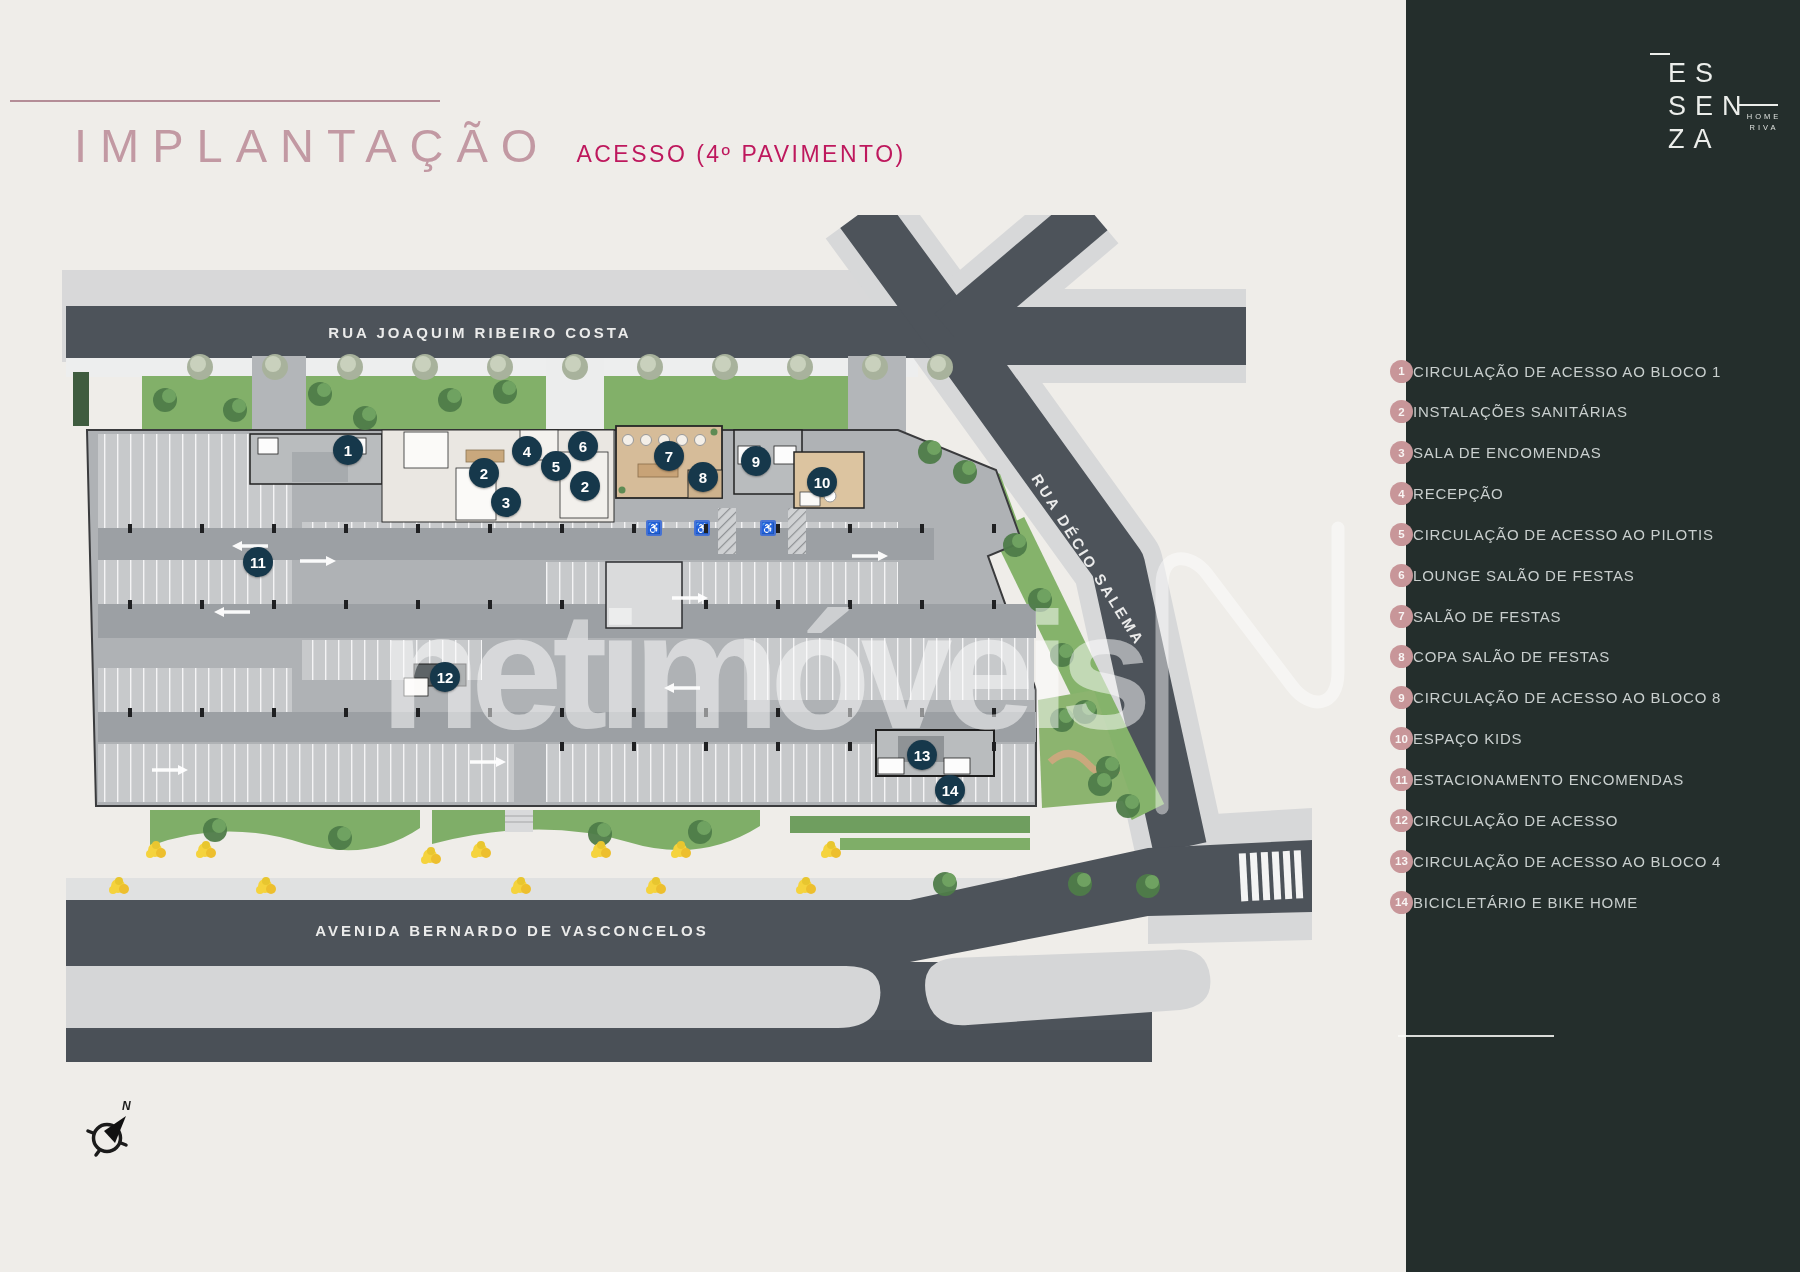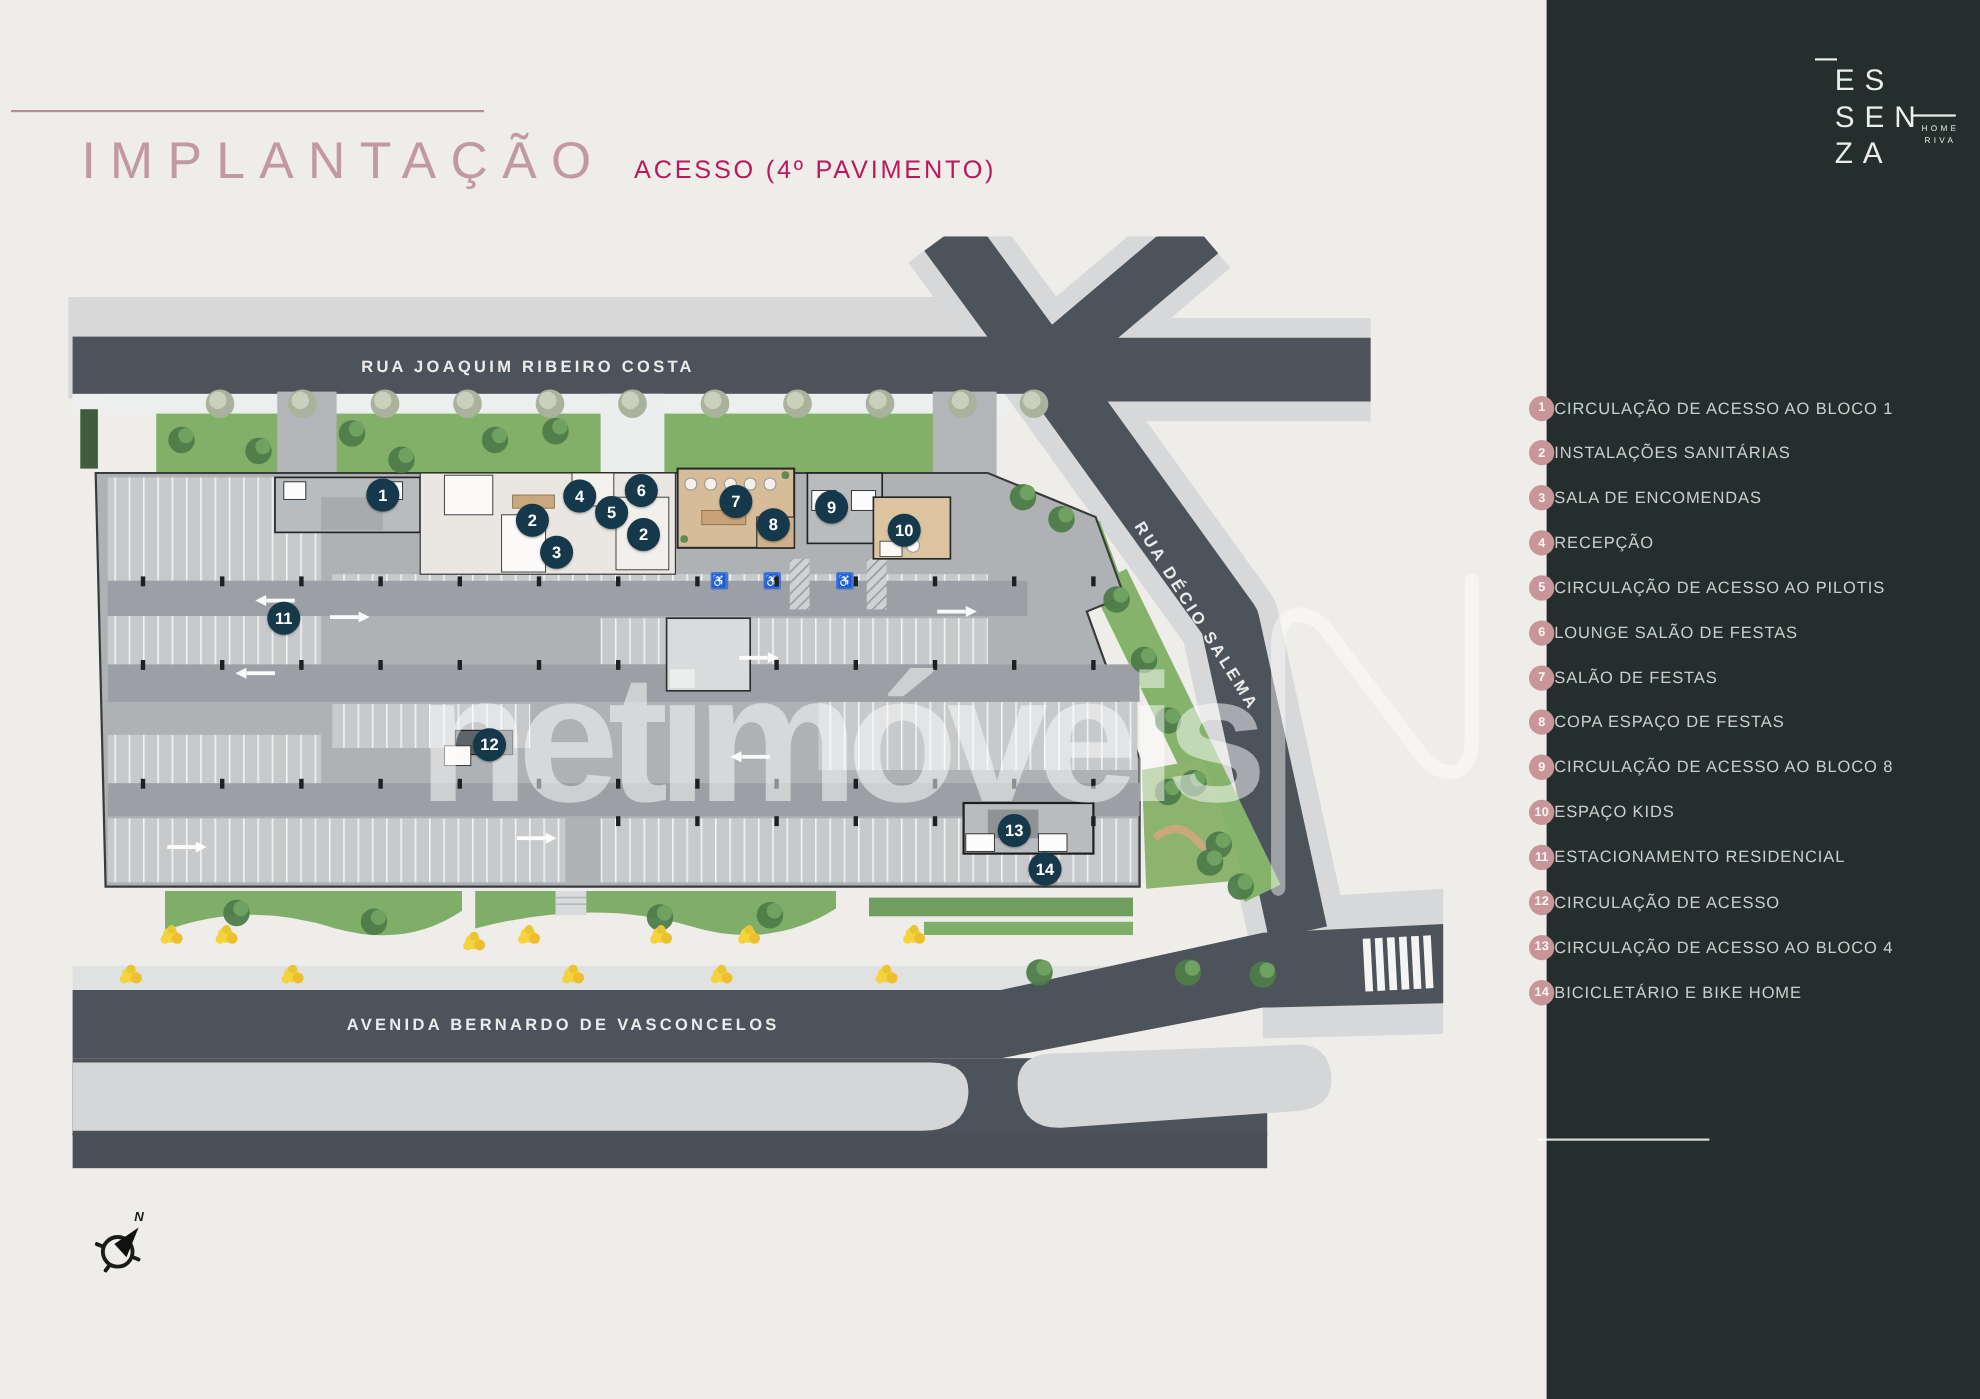--- a/index.html
+++ b/index.html
@@ -481,33 +481,33 @@
       <div class="leg-row" style="top: 563.75px;">
         <span class="leg-badge">6</span>
         <span class="leg-label">LOUNGE SALÃO DE FESTAS</span>
       </div>
       <div class="leg-row" style="top: 604.6px;">
         <span class="leg-badge">7</span>
         <span class="leg-label">SALÃO DE FESTAS</span>
       </div>
       <div class="leg-row" style="top: 645.45px;">
         <span class="leg-badge">8</span>
-        <span class="leg-label">COPA ESPAÇO DE FESTAS</span>
+        <span class="leg-label">COPA SALÃO DE FESTAS</span>
       </div>
       <div class="leg-row" style="top: 686.3px;">
         <span class="leg-badge">9</span>
         <span class="leg-label">CIRCULAÇÃO DE ACESSO AO BLOCO 8</span>
       </div>
       <div class="leg-row" style="top: 727.15px;">
         <span class="leg-badge">10</span>
         <span class="leg-label">ESPAÇO KIDS</span>
       </div>
       <div class="leg-row" style="top: 768px;">
         <span class="leg-badge">11</span>
-        <span class="leg-label">ESTACIONAMENTO RESIDENCIAL</span>
+        <span class="leg-label">ESTACIONAMENTO ENCOMENDAS</span>
       </div>
       <div class="leg-row" style="top: 808.85px;">
         <span class="leg-badge">12</span>
         <span class="leg-label">CIRCULAÇÃO DE ACESSO</span>
       </div>
       <div class="leg-row" style="top: 849.7px;">
         <span class="leg-badge">13</span>
         <span class="leg-label">CIRCULAÇÃO DE ACESSO AO BLOCO 4</span>
       </div>
       <div class="leg-row" style="top: 890.55px;">

